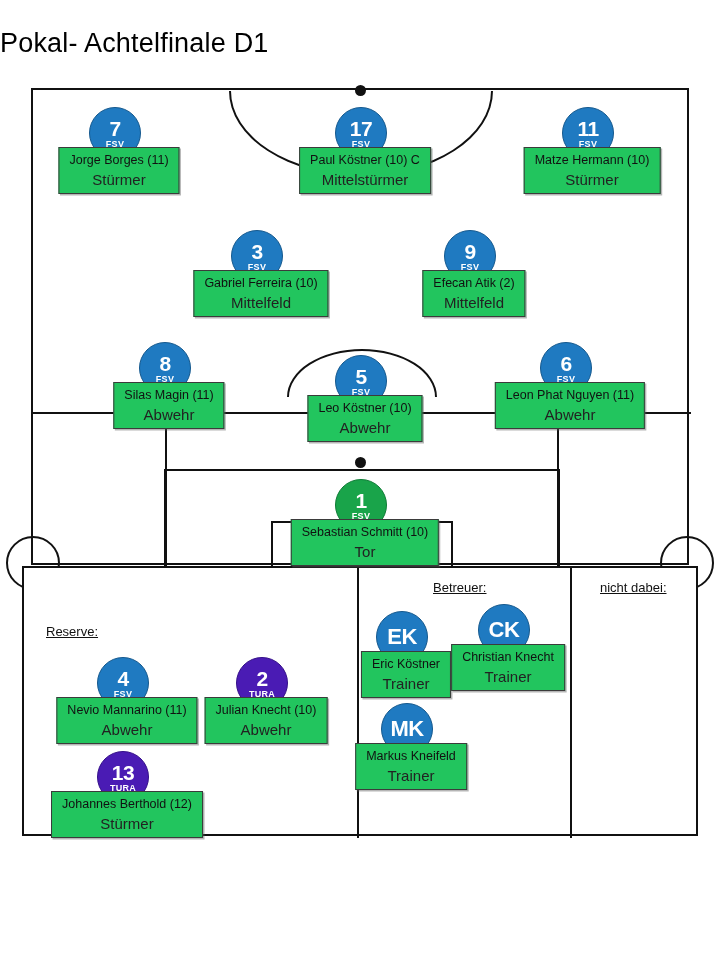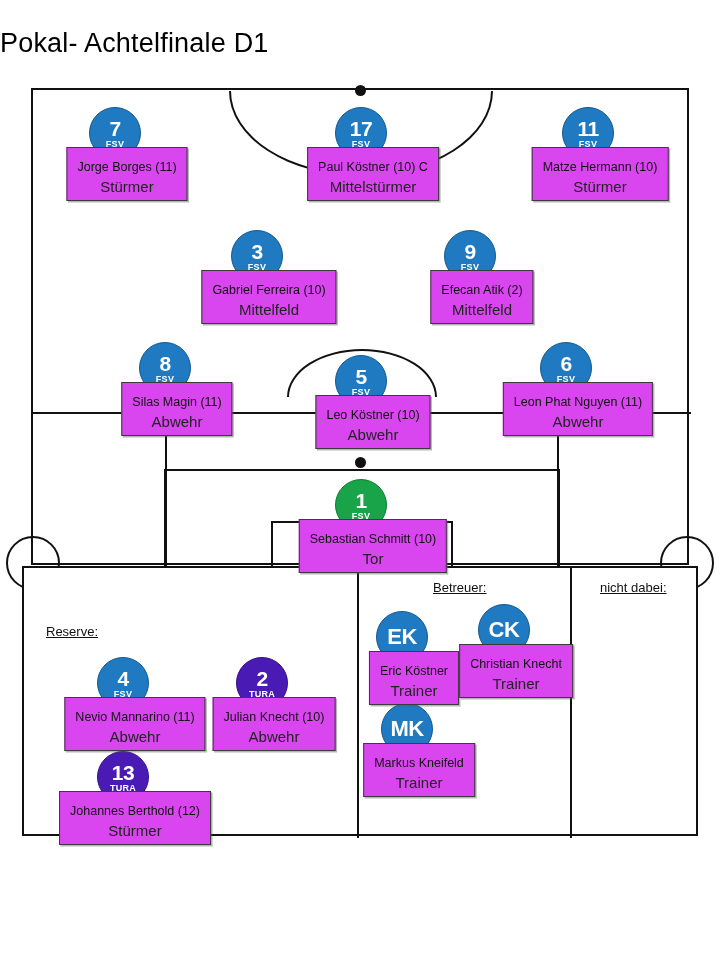--- a/index.html
+++ b/index.html
@@ -169,25 +169,25 @@
     font-size: 9px;
     font-weight: 700;
     letter-spacing: 0.3px;
     margin-top: 1px;
   }
   .badge.initials .badge-num { font-size: 22px; }
 
   .name-box {
     position: absolute;
     transform: translateX(-50%);
-    left: 12px;
+    left: 4px;
     top: 40px;
-    background: #d946ef;
+    background: #22c55e;
     border: 1.3px solid #3b3b3b;
-    padding: 12px 10px 4px 10px;
+    padding: 5px 10px 4px 10px;
     text-align: center;
     white-space: nowrap;
     z-index: 4;
     box-shadow: 1.5px 1.5px 0 rgba(90,90,90,0.45);
   }
   .name-line {
     font-size: 12.5px;
     color: #111111;
     line-height: 1.25;
   }

